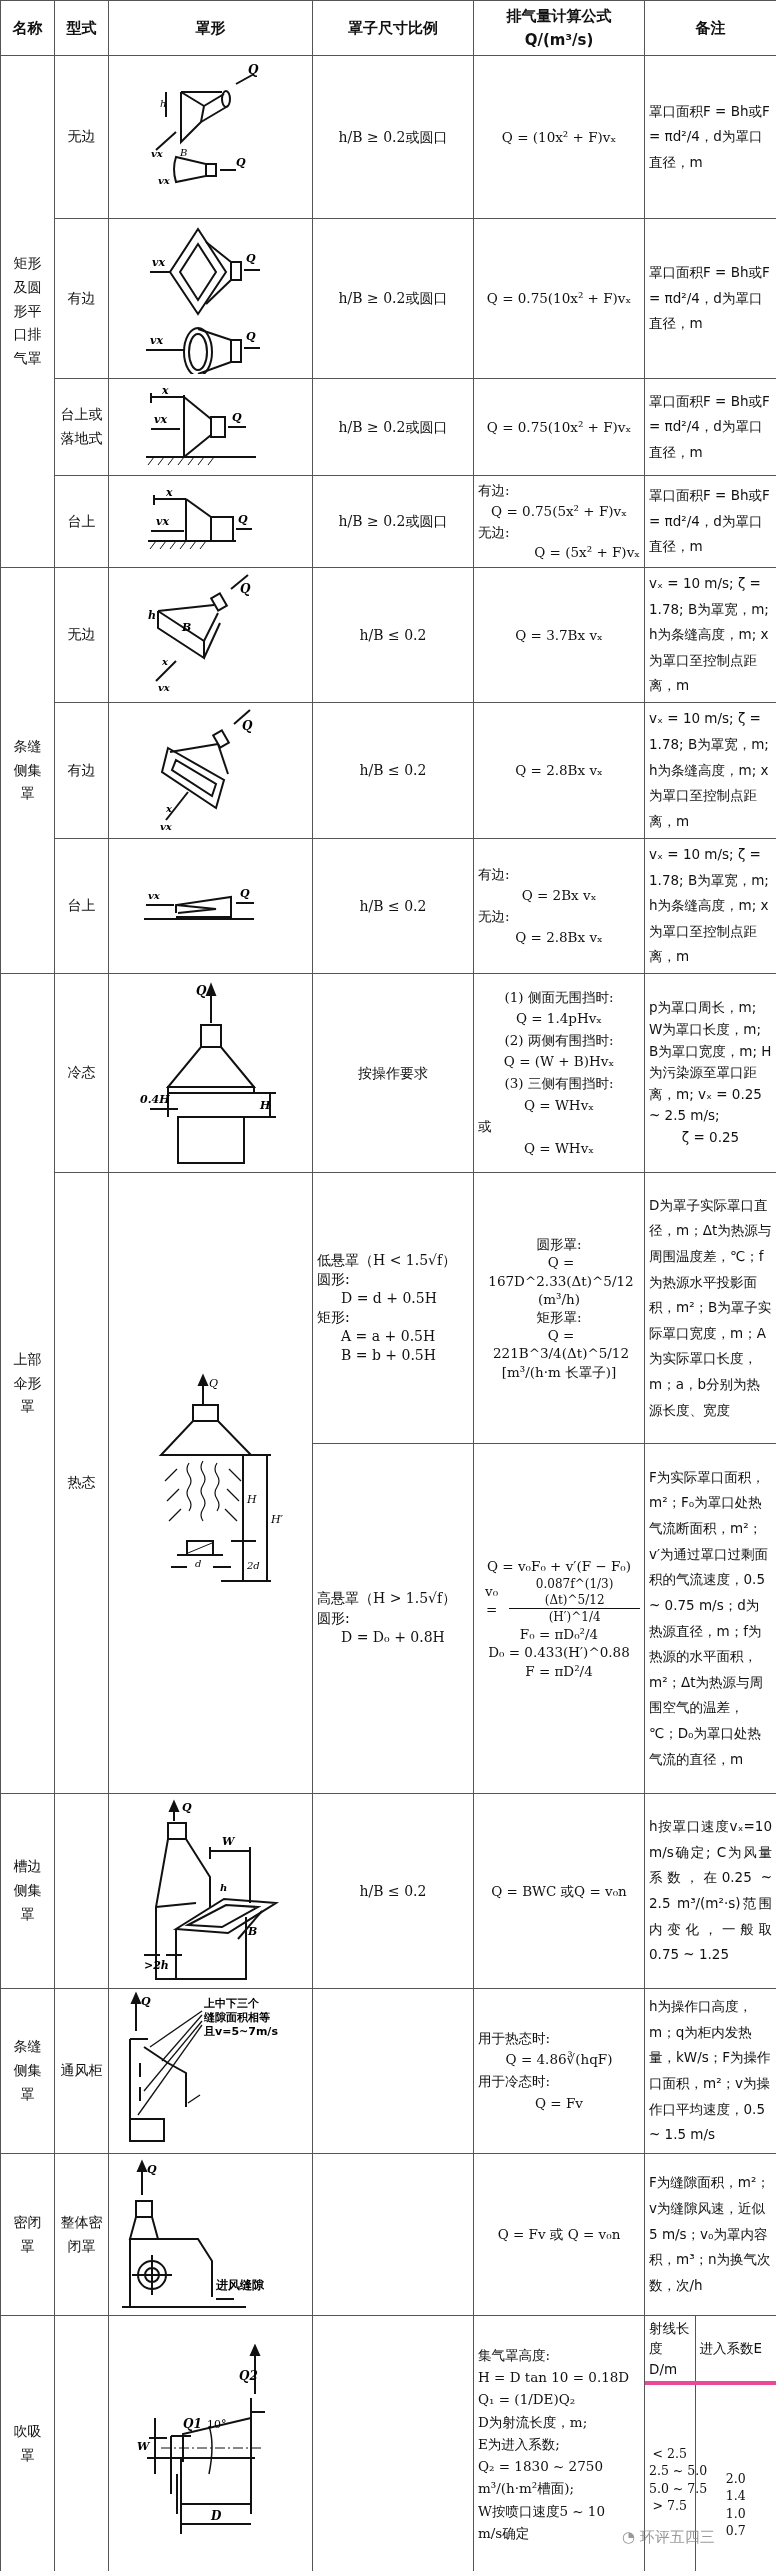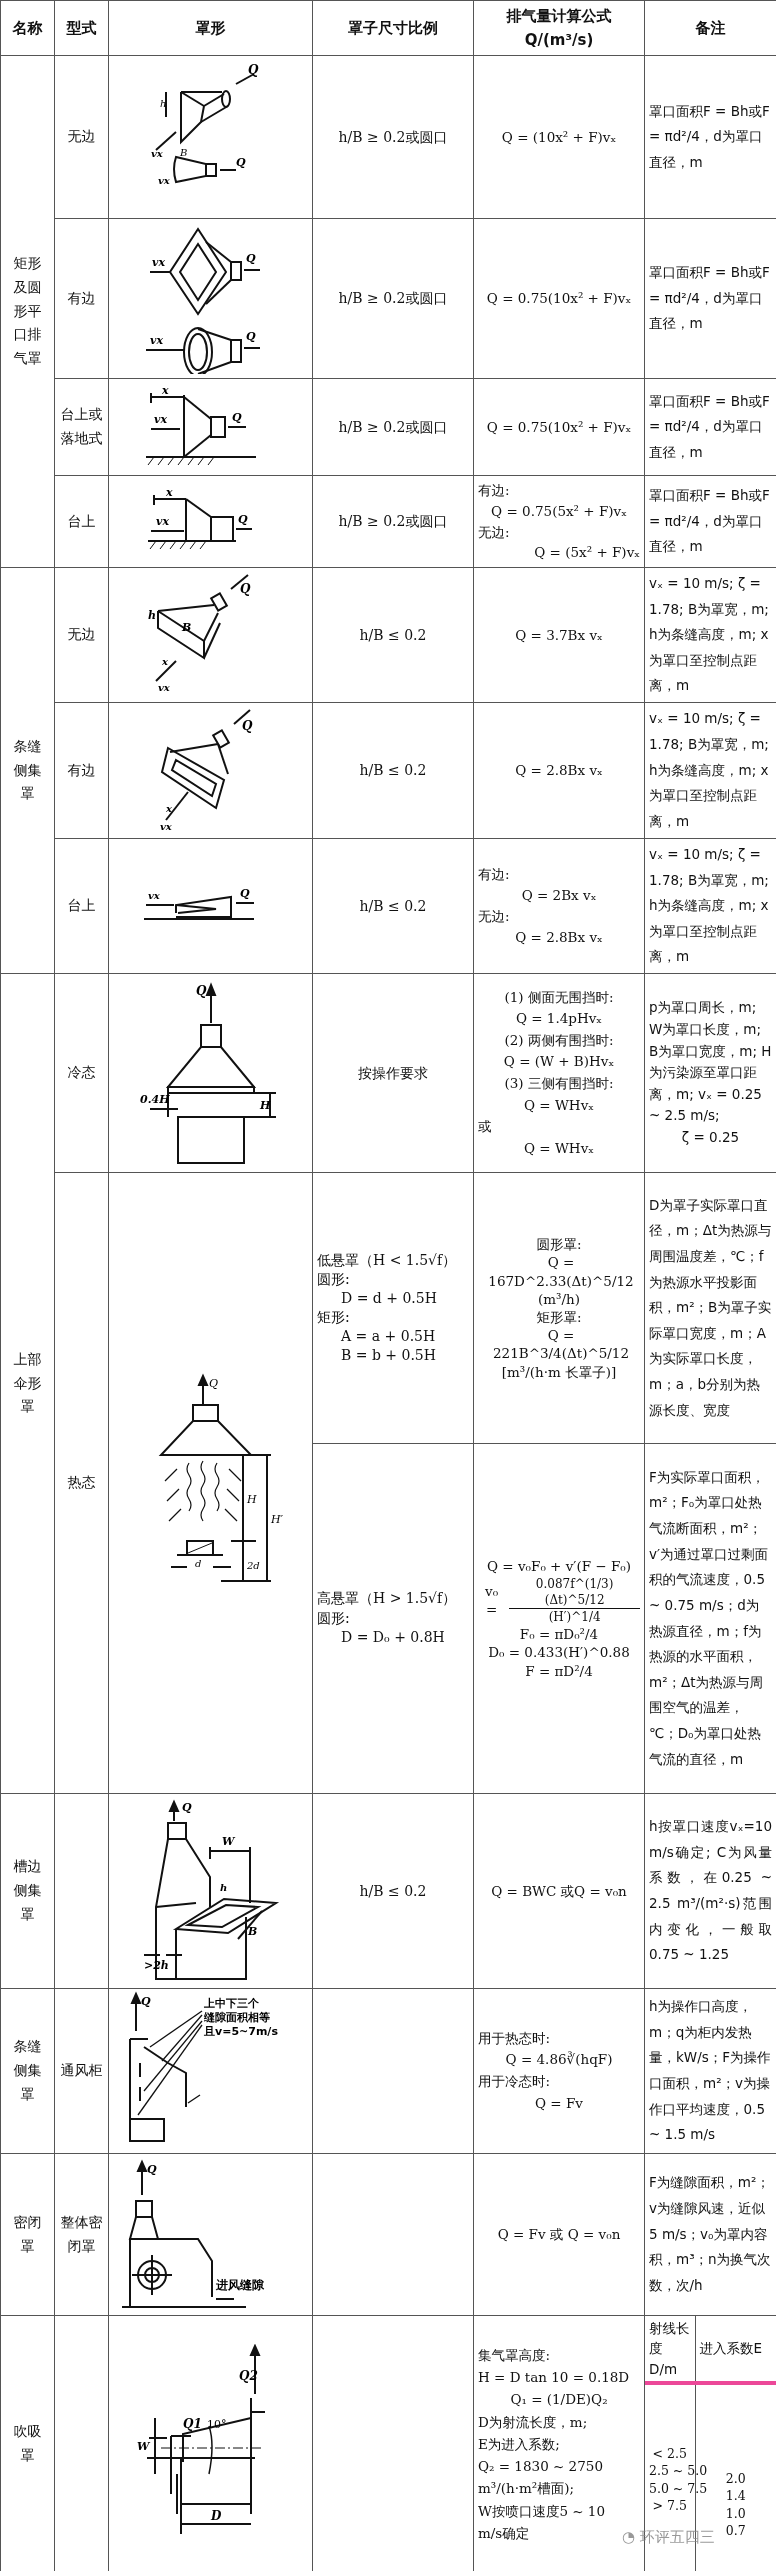--- a/index.html
+++ b/index.html
@@ -499,21 +499,21 @@
           <text x="52" y="84" font-size="12" font-style="italic" font-weight="bold" font-family="DejaVu Serif, serif">Q1</text>
           <text x="76" y="84" font-size="11" font-family="DejaVu Serif, serif">10°</text>
           <text x="6" y="106" font-size="11" font-style="italic" font-weight="bold" font-family="DejaVu Serif, serif">W</text>
           <text x="80" y="176" font-size="12" font-style="italic" font-weight="bold" font-family="DejaVu Serif, serif">D</text>
         </svg>
       </td>
       <td class="c-ratio"></td>
       <td class="c-formula" style="text-align:left;line-height:1.65;">
         <span style="display:block">集气罩高度:</span>
         <span style="display:block">H = D tan 10 = 0.18D</span>
-        <span style="display:block;text-align:center">Q₁ = (1/DE)Q₂</span>
+        <span style="display:block;text-align:left">Q₁ = (1/DE)Q₂</span>
         <span style="display:block">D为射流长度，m;</span>
         <span style="display:block">E为进入系数;</span>
         <span style="display:block">Q₂ = 1830 ~ 2750</span>
         <span style="display:block">m³/(h·m²槽面);</span>
         <span style="display:block">W按喷口速度5 ~ 10</span>
         <span style="display:block">m/s确定</span>
       </td>
       <td style="padding:0;vertical-align:top;">
         <table class="inner" style="height:256px;">
           <colgroup>

